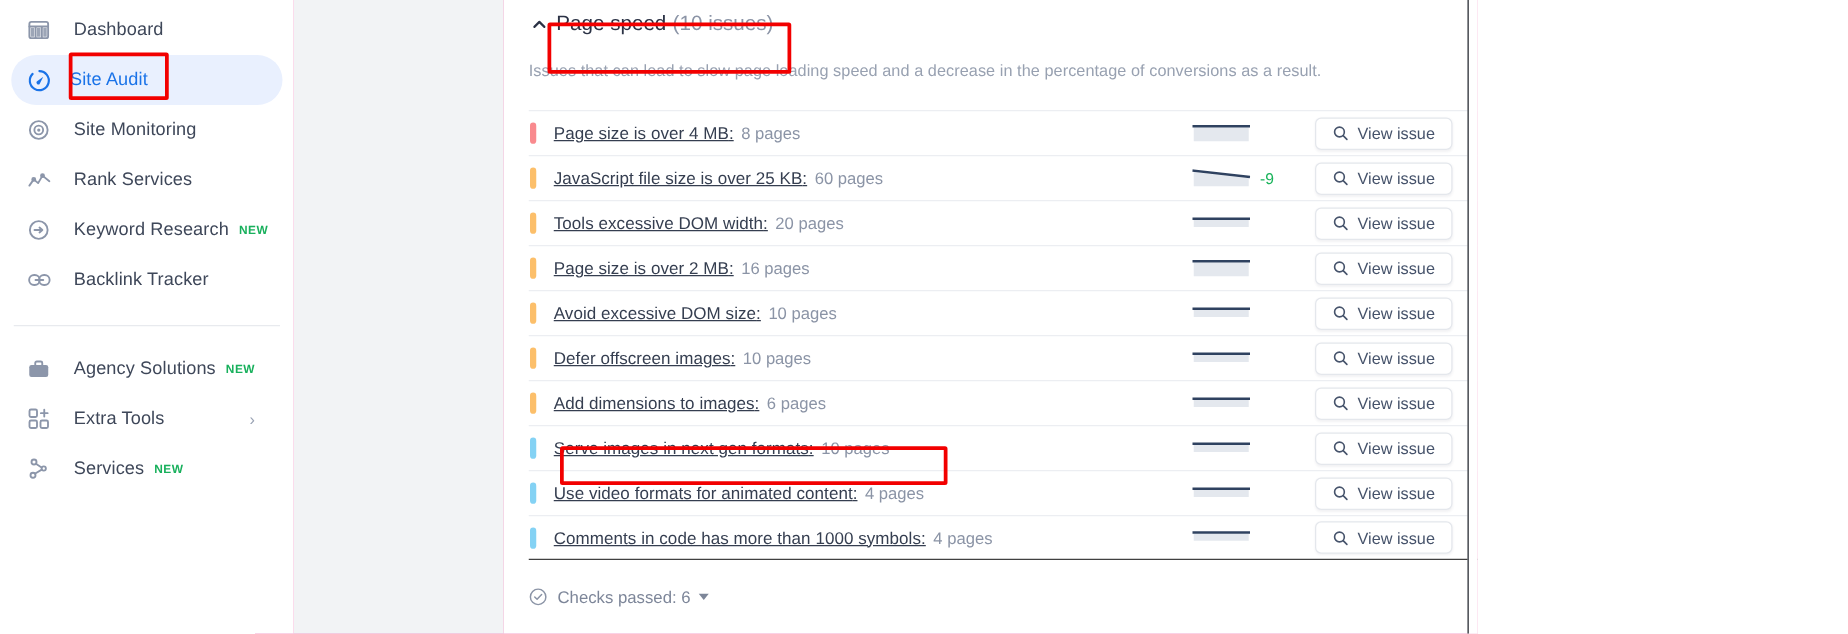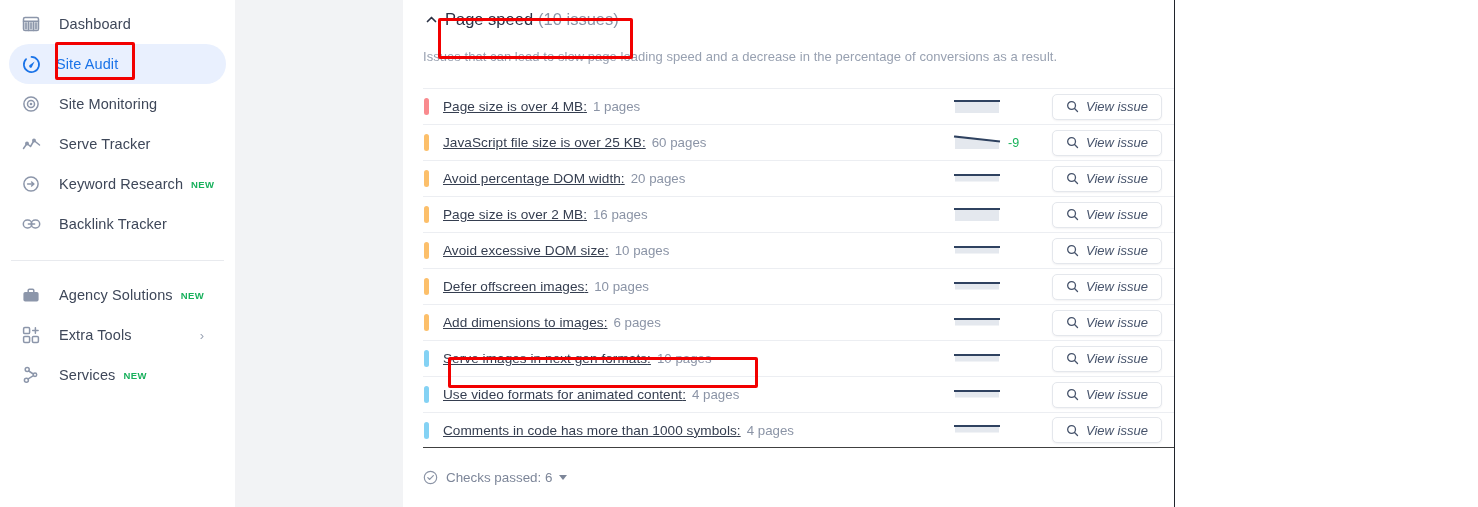--- a/index.html
+++ b/index.html
@@ -180,21 +180,20 @@
     border-radius:5px;
     box-shadow:0 1px 2px rgba(26,35,60,0.06);
     margin-left:14px;
     cursor:pointer;
   }
   .view-btn .mag { color:#46536b; display:flex; margin-right:7px; }
   .view-btn span {
     font-size:13px;
     color:#46536b;
     white-space:nowrap;
-    font-style:italic;
   }
 
   
   .checks {
     display:flex;
     align-items:center;
     margin-top:22px;
     cursor:pointer;
     text-align:center;
   }
@@ -264,21 +263,21 @@
           <span class="nav-label">Site Monitoring</span>
         </div>
         <div class="nav-item">
           <span class="nav-ico">
             <svg width="19" height="17" viewBox="0 0 19 17">
               <path d="M1.5 12.5 L5 7.5 L8.5 10.5 L12 4.5 L17.5 9" stroke="currentColor" fill="none" stroke-width="1.5" stroke-linecap="round" stroke-linejoin="round"></path>
               <circle cx="5" cy="7.5" r="1.2" stroke="currentColor" fill="none" stroke-width="1.5" stroke-linecap="round" stroke-linejoin="round"></circle>
               <circle cx="12" cy="4.5" r="1.2" stroke="currentColor" fill="none" stroke-width="1.5" stroke-linecap="round" stroke-linejoin="round"></circle>
             </svg>
           </span>
-          <span class="nav-label">Serve Tracker</span>
+          <span class="nav-label">Rank Services</span>
         </div>
         <div class="nav-item">
           <span class="nav-ico">
             <svg width="18" height="18" viewBox="0 0 18 18">
               <circle cx="9" cy="9" r="7.1" stroke="currentColor" fill="none" stroke-width="1.5" stroke-linecap="round" stroke-linejoin="round"></circle>
               <path d="M5.6 9 H11.6 M9.6 7 L11.9 9 L9.6 11" stroke="currentColor" fill="none" stroke-width="1.5" stroke-linecap="round" stroke-linejoin="round"></path>
             </svg>
           </span>
           <span class="nav-label">Keyword Research</span>
           <span class="nav-badge">NEW</span>
@@ -346,21 +345,21 @@
       <span class="sec-title">Page speed</span>
       <span class="sec-count">(10 issues)</span>
     </div>
 
     <div class="sec-desc">Issues that can lead to slow page loading speed and a decrease in the percentage of conversions as a result.</div>
 
     <div class="issue-table" id="issue-table">
         <div class="issue-row">
           <span class="sev" style="background: rgb(249, 138, 142);"></span>
           <span class="issue-text"><span>Page size is over 4 MB</span><span class="issue-colon">:</span></span>
-          <span class="issue-pages">1 pages</span>
+          <span class="issue-pages">8 pages</span>
           <div class="row-right">
             <span class="spark-wrap">
               <svg width="48" height="22" viewBox="0 0 48 22">
                 <path d="M2 6 L46 6 L46 17 L2 17 Z" fill="#e4e8ee"></path>
                 <path d="M2 5 L46 5" stroke="#2f4260" stroke-width="2" fill="none" stroke-linecap="square"></path>
               </svg>
             </span>
             <span class="delta"></span>
             <div class="view-btn">
               <span class="mag">
@@ -391,21 +390,21 @@
                   <circle cx="6" cy="6" r="4.2" stroke="currentColor" stroke-width="1.4"></circle>
                   <path d="M9.2 9.2 L12.4 12.4" stroke="currentColor" stroke-width="1.4" stroke-linecap="round"></path>
                 </svg>
               </span>
               <span>View issue</span>
             </div>
           </div>
         </div>
         <div class="issue-row">
           <span class="sev" style="background: rgb(252, 191, 106);"></span>
-          <span class="issue-text"><span>Avoid percentage DOM width</span><span class="issue-colon">:</span></span>
+          <span class="issue-text"><span>Tools excessive DOM width</span><span class="issue-colon">:</span></span>
           <span class="issue-pages">20 pages</span>
           <div class="row-right">
             <span class="spark-wrap">
               <svg width="48" height="22" viewBox="0 0 48 22">
                 <path d="M2 8 L46 8 L46 13.5 L2 13.5 Z" fill="#e4e8ee"></path>
                 <path d="M2 7 L46 7" stroke="#2f4260" stroke-width="2" fill="none" stroke-linecap="square"></path>
               </svg>
             </span>
             <span class="delta"></span>
             <div class="view-btn">

